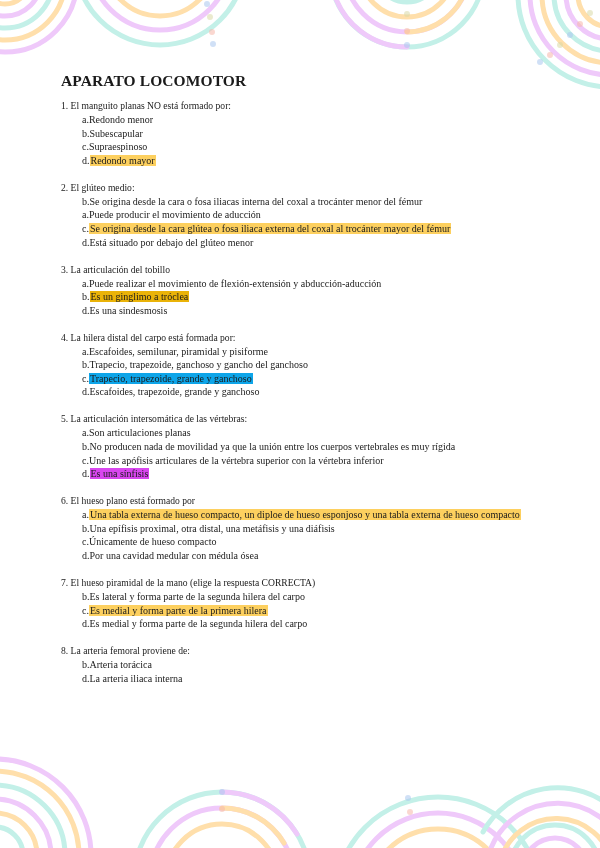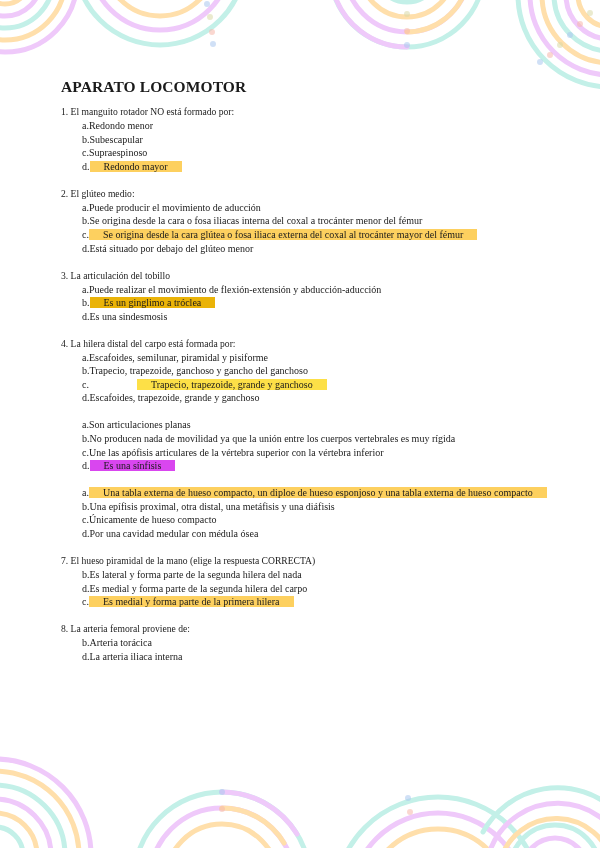--- a/index.html
+++ b/index.html
@@ -3,30 +3,30 @@
 <meta charset="utf-8">
 <style>
   html, body { margin: 0; padding: 0; }
   body {
     width: 600px; height: 848px; position: relative; overflow: hidden;
     background: #ffffff;
     font-family: "Liberation Serif", "DejaVu Serif", serif;
     color: #1a1a1a;
   }
   .deco { position: absolute; left: 0; top: 0; width: 600px; height: 848px; pointer-events: none; }
-  .page { position: absolute; left: 61px; top: 78px; width: 480px; }
+  .page { position: absolute; left: 61px; top: 72px; width: 480px; }
   h1 {
     font-family: "Liberation Serif", serif;
     font-weight: bold; font-size: 15.5px; margin: 0 0 9px 0; letter-spacing: 0.1px;
   }
   .question { margin-bottom: 13.4px; }
   .q-text { font-size: 9.6px; line-height: 13.4px; height: 14px; }
   .option { font-size: 10px; line-height: 13.4px; height: 13.6px; padding-left: 21px; white-space: nowrap; }
   .opt-letter { display: inline-block; }
-  .hl { background: #fdd05f; padding: 0 14px; }
+  .hl { background: #fdd05f; padding: 0 1px; }
 </style>
 </head>
 <body>
 
 <svg class="deco" viewBox="0 0 600 848" xmlns="http://www.w3.org/2000/svg">
   <g fill="none" stroke-width="5" stroke-linecap="round">
 
     <g transform="translate(5,-20)">
       <circle r="72" stroke="#efc9fa"></circle>
       <circle r="60" stroke="#ffdfab"></circle>
@@ -110,69 +110,71 @@
     <circle cx="410" cy="812" r="3" fill="#f5b7a9"></circle>
   </g>
 </svg>
 
 <div class="page">
   <h1>APARATO LOCOMOTOR</h1>
 
   <div id="questions">
 
     <div class="question">
-      <div class="q-text"><span>1.</span> <span>El manguito rotador NO está formado por:</span></div>
+      <div class="q-text"><span>1.</span> <span>El manguito planas NO está formado por:</span></div>
       <div class="option"><span class="opt-letter">a.</span><span>Redondo menor</span></div>
       <div class="option"><span class="opt-letter">b.</span><span>Subescapular</span></div>
       <div class="option"><span class="opt-letter">c.</span><span>Supraespinoso</span></div>
       <div class="option"><span class="opt-letter">d.</span><span class="hl" style="background: rgb(253, 208, 95);">Redondo mayor</span></div>
     </div>
 
     <div class="question">
       <div class="q-text"><span>2.</span> <span>El glúteo medio:</span></div>
+      <div class="option"><span class="opt-letter">b.</span><span>Se origina desde la cara o fosa iliacas interna del coxal a trocánter menor del fémur</span></div>
       <div class="option"><span class="opt-letter">a.</span><span>Puede producir el movimiento de aducción</span></div>
-      <div class="option"><span class="opt-letter">b.</span><span>Se origina desde la cara o fosa iliacas interna del coxal a trocánter menor del fémur</span></div>
       <div class="option"><span class="opt-letter">c.</span><span class="hl" style="background: rgb(253, 208, 95);">Se origina desde la cara glútea o fosa iliaca externa del coxal al trocánter mayor del fémur</span></div>
       <div class="option"><span class="opt-letter">d.</span><span>Está situado por debajo del glúteo menor</span></div>
     </div>
 
     <div class="question">
       <div class="q-text"><span>3.</span> <span>La articulación del tobillo</span></div>
       <div class="option"><span class="opt-letter">a.</span><span>Puede realizar el movimiento de flexión-extensión y abducción-aducción</span></div>
       <div class="option"><span class="opt-letter">b.</span><span class="hl" style="background: #eab308;">Es un ginglimo a tróclea</span></div>
       <div class="option"><span class="opt-letter">d.</span><span>Es una sindesmosis</span></div>
     </div>
 
     <div class="question">
       <div class="q-text"><span>4.</span> <span>La hilera distal del carpo está formada por:</span></div>
       <div class="option"><span class="opt-letter">a.</span><span>Escafoides, semilunar, piramidal y pisiforme</span></div>
       <div class="option"><span class="opt-letter">b.</span><span>Trapecio, trapezoide, ganchoso y gancho del ganchoso</span></div>
-      <div class="option"><span class="opt-letter">c.</span><span class="hl" style="background: #fde047; margin-left: 48px;">Trapecio, trapezoide, grande y ganchoso</span></div>
+      <div class="option"><span class="opt-letter">c.</span><span class="hl" style="background: #0ea5e9;">Trapecio, trapezoide, grande y ganchoso</span></div>
       <div class="option"><span class="opt-letter">d.</span><span>Escafoides, trapezoide, grande y ganchoso</span></div>
     </div>
 
     <div class="question">
+      <div class="q-text"><span>5.</span> <span>La articulación intersomática de las vértebras:</span></div>
       <div class="option"><span class="opt-letter">a.</span><span>Son articulaciones planas</span></div>
       <div class="option"><span class="opt-letter">b.</span><span>No producen nada de movilidad ya que la unión entre los cuerpos vertebrales es muy rígida</span></div>
       <div class="option"><span class="opt-letter">c.</span><span>Une las apófisis articulares de la vértebra superior con la vértebra inferior</span></div>
       <div class="option"><span class="opt-letter">d.</span><span class="hl" style="background: #d946ef;">Es una sínfisis</span></div>
     </div>
 
     <div class="question">
+      <div class="q-text"><span>6.</span> <span>El hueso plano está formado por</span></div>
       <div class="option"><span class="opt-letter">a.</span><span class="hl" style="background: rgb(253, 208, 95);">Una tabla externa de hueso compacto, un diploe de hueso esponjoso y una tabla externa de hueso compacto</span></div>
       <div class="option"><span class="opt-letter">b.</span><span>Una epífisis proximal, otra distal, una metáfisis y una diáfisis</span></div>
       <div class="option"><span class="opt-letter">c.</span><span>Únicamente de hueso compacto</span></div>
       <div class="option"><span class="opt-letter">d.</span><span>Por una cavidad medular con médula ósea</span></div>
     </div>
 
     <div class="question">
       <div class="q-text"><span>7.</span> <span>El hueso piramidal de la mano (elige la respuesta CORRECTA)</span></div>
-      <div class="option"><span class="opt-letter">b.</span><span>Es lateral y forma parte de la segunda hilera del nada</span></div>
+      <div class="option"><span class="opt-letter">b.</span><span>Es lateral y forma parte de la segunda hilera del carpo</span></div>
+      <div class="option"><span class="opt-letter">c.</span><span class="hl" style="background: rgb(253, 208, 95);">Es medial y forma parte de la primera hilera</span></div>
       <div class="option"><span class="opt-letter">d.</span><span>Es medial y forma parte de la segunda hilera del carpo</span></div>
-      <div class="option"><span class="opt-letter">c.</span><span class="hl" style="background: rgb(253, 208, 95);">Es medial y forma parte de la primera hilera</span></div>
     </div>
 
     <div class="question">
       <div class="q-text"><span>8.</span> <span>La arteria femoral proviene de:</span></div>
       <div class="option"><span class="opt-letter">b.</span><span>Arteria torácica</span></div>
       <div class="option"><span class="opt-letter">d.</span><span>La arteria iliaca interna</span></div>
     </div>
   </div>
 </div>
 

